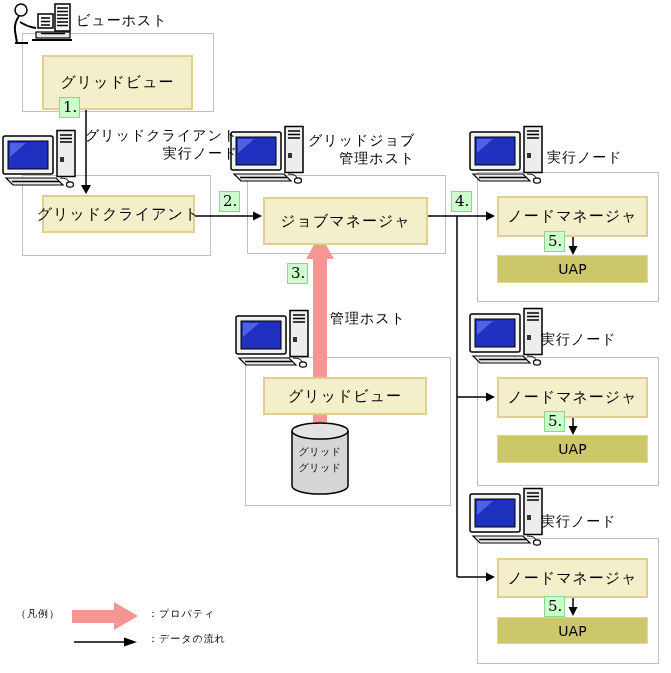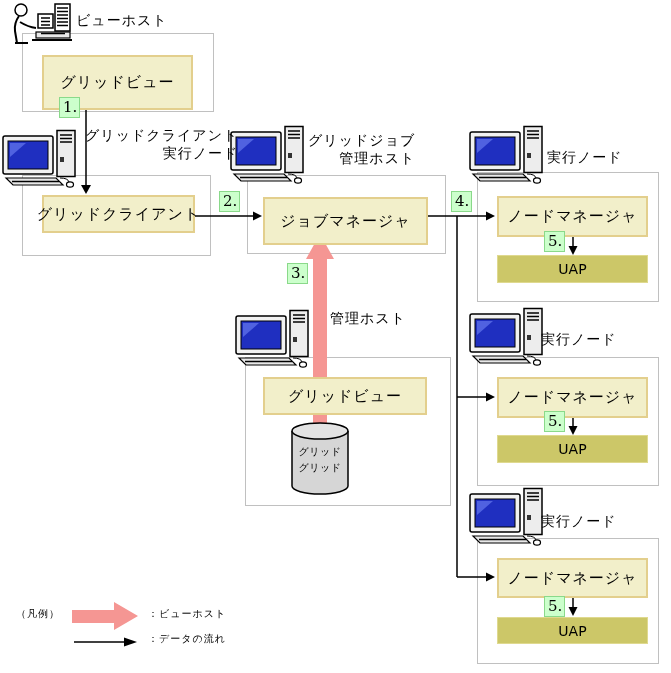--- a/index.html
+++ b/index.html
@@ -174,16 +174,16 @@
 
   <div class="badge" style="left:59px;top:97px">1.</div>
   <div class="badge" style="left:219px;top:191px">2.</div>
   <div class="badge" style="left:287px;top:263px">3.</div>
   <div class="badge" style="left:451px;top:191px">4.</div>
   <div class="badge" style="left:544px;top:231px">5.</div>
   <div class="badge" style="left:544px;top:411px">5.</div>
   <div class="badge" style="left:544px;top:596px">5.</div>
 
   <div class="legend-text" style="left:16px;top:607px">（凡例）</div>
-  <div class="legend-text" style="left:148px;top:607px">：ビューホスト</div>
+  <div class="legend-text" style="left:148px;top:607px">：プロパティ</div>
   <div class="legend-text" style="left:148px;top:632px">：データの流れ</div>
 
 </div>
 
 </body></html>

